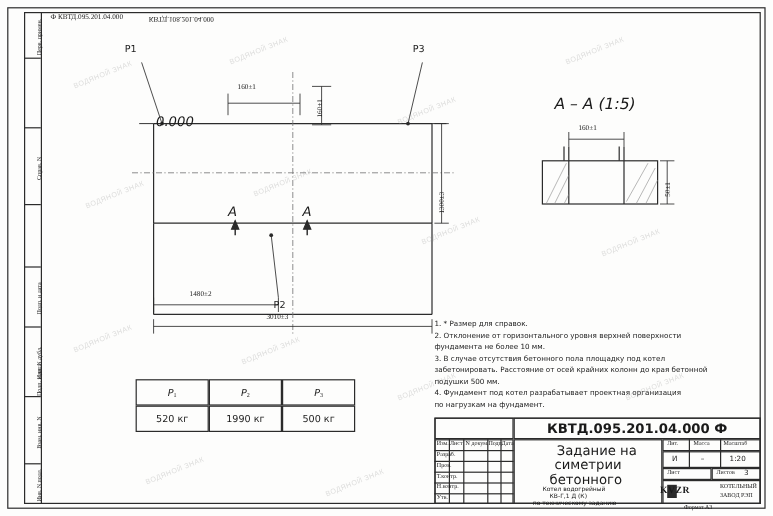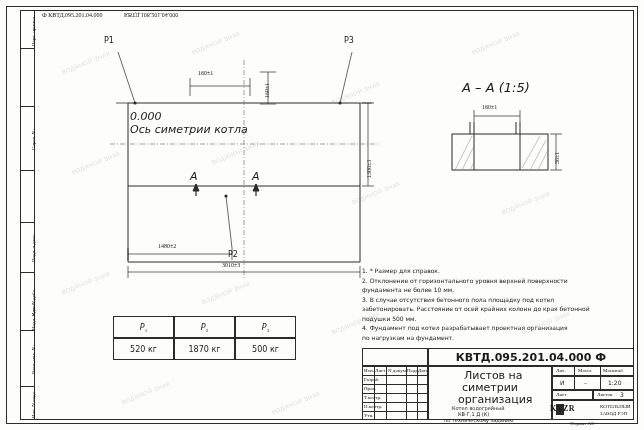--- a/index.html
+++ b/index.html
@@ -151,22 +151,21 @@
   <div class="txt md hand" style="left:104px;top:36px;">Р1</div>
   <div class="txt md hand" style="left:344px;top:36px;">Р3</div>
   <div class="txt md hand" style="left:228px;top:250px;">Р2</div>
 
   <div class="txt sm" style="left:198px;top:70px;">160±1</div>
   <div class="txt sm rot" style="left:264px;top:98px;">160±1</div>
   <div class="txt sm rot" style="left:366px;top:178px;">1300±3</div>
   <div class="txt sm" style="left:158px;top:243px;">1480±2</div>
   <div class="txt sm" style="left:222px;top:262px;">3010±3</div>
 
-  <div class="txt lg hand" style="left:130px;top:110px;font-style:italic;">0.000</div>
-  <div class="txt lg hand" style="left:130px;top:123px;font-style:italic;">Ось симетрии котла</div>
+  <div class="txt lg hand" style="left:130px;top:95px;font-style:italic;">0.000</div>
 
   <div class="txt lg hand" style="left:190px;top:170px;font-style:italic;">A</div>
   <div class="txt lg hand" style="left:252px;top:170px;font-style:italic;">A</div>
 
   <div class="txt xl hand" style="left:462px;top:80px;font-style:italic;">A – A (1:5)</div>
   <div class="txt sm" style="left:482px;top:104px;">160±1</div>
   <div class="txt sm rot" style="left:554px;top:164px;">50±1</div>
 
   <div>
     <div class="cell ctr" style="left:113px;top:316px;width:61px;height:22px;">
@@ -178,21 +177,21 @@
         <span class="txt tiny" style="position:static;align-self:flex-end;padding-bottom:4px;">2</span>
     </div>
     <div class="cell ctr" style="left:235px;top:316px;width:61px;height:22px;">
       <span class="txt md hand" style="position:static;font-style:italic;">Р</span>
         <span class="txt tiny" style="position:static;align-self:flex-end;padding-bottom:4px;">3</span>
     </div>
     <div class="cell ctr" style="left:113px;top:338px;width:61px;height:22px;">
       <span class="txt md hand" style="position:static;">520 кг</span>
     </div>
     <div class="cell ctr" style="left:174px;top:338px;width:61px;height:22px;">
-      <span class="txt md hand" style="position:static;">1870 кг</span>
+      <span class="txt md hand" style="position:static;">1990 кг</span>
     </div>
     <div class="cell ctr" style="left:235px;top:338px;width:61px;height:22px;">
       <span class="txt md hand" style="position:static;">500 кг</span>
     </div>
   </div>
 
   <div style="position:absolute;left:362px;top:266px;width:268px;">
     <div class="txt sm hand" style="position:static;line-height:9.5px;">1. * Размер для справок.</div>
     <div class="txt sm hand" style="position:static;line-height:9.5px;">2. Отклонение от горизонтального уровня верхней поверхности</div>
     <div class="txt sm hand" style="position:static;line-height:9.5px;">фундамента не более 10 мм.</div>
@@ -229,23 +228,23 @@
     <div class="txt tiny" style="left:407px;top:368px;">Подп.</div>
     <div class="txt tiny" style="left:418px;top:368px;">Дата</div>
 
     <div class="txt tiny" style="left:364px;top:377px;">Разраб.</div>
     <div class="txt tiny" style="left:364px;top:386px;">Пров.</div>
     <div class="txt tiny" style="left:364px;top:395px;">Т.контр.</div>
     <div class="txt tiny" style="left:364px;top:404px;">Н.контр.</div>
     <div class="txt tiny" style="left:364px;top:413px;">Утв.</div>
 
     <div class="cell" style="left:428px;top:366px;width:124px;height:54px;"></div>
-    <div class="txt lg hand" style="left:464px;top:369px;">Листов на</div>
+    <div class="txt lg hand" style="left:464px;top:369px;">Задание на</div>
     <div class="txt lg hand" style="left:462px;top:381px;">симетрии</div>
-    <div class="txt lg hand" style="left:458px;top:393px;">организация</div>
+    <div class="txt lg hand" style="left:458px;top:393px;">бетонного</div>
     <div class="txt tiny hand" style="left:452px;top:405px;">Котел водогрейный</div>
     <div class="txt tiny hand" style="left:458px;top:411px;">КВ-Г,1 Д  (К)</div>
     <div class="txt tiny hand" style="left:444px;top:417px;">по техническому заданию</div>
 
     <div class="cell" style="left:552px;top:366px;width:82px;height:10px;"></div>
     <div class="ln vl" style="left:574px;top:366px;height:24px;"></div>
     <div class="ln vl" style="left:600px;top:366px;height:24px;"></div>
     <div class="cell" style="left:552px;top:376px;width:82px;height:14px;"></div>
     <div class="txt tiny" style="left:556px;top:368px;">Лит.</div>
     <div class="txt tiny" style="left:578px;top:368px;">Масса</div>

